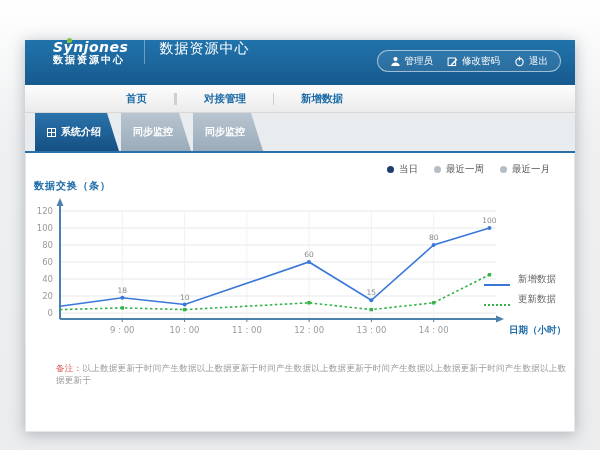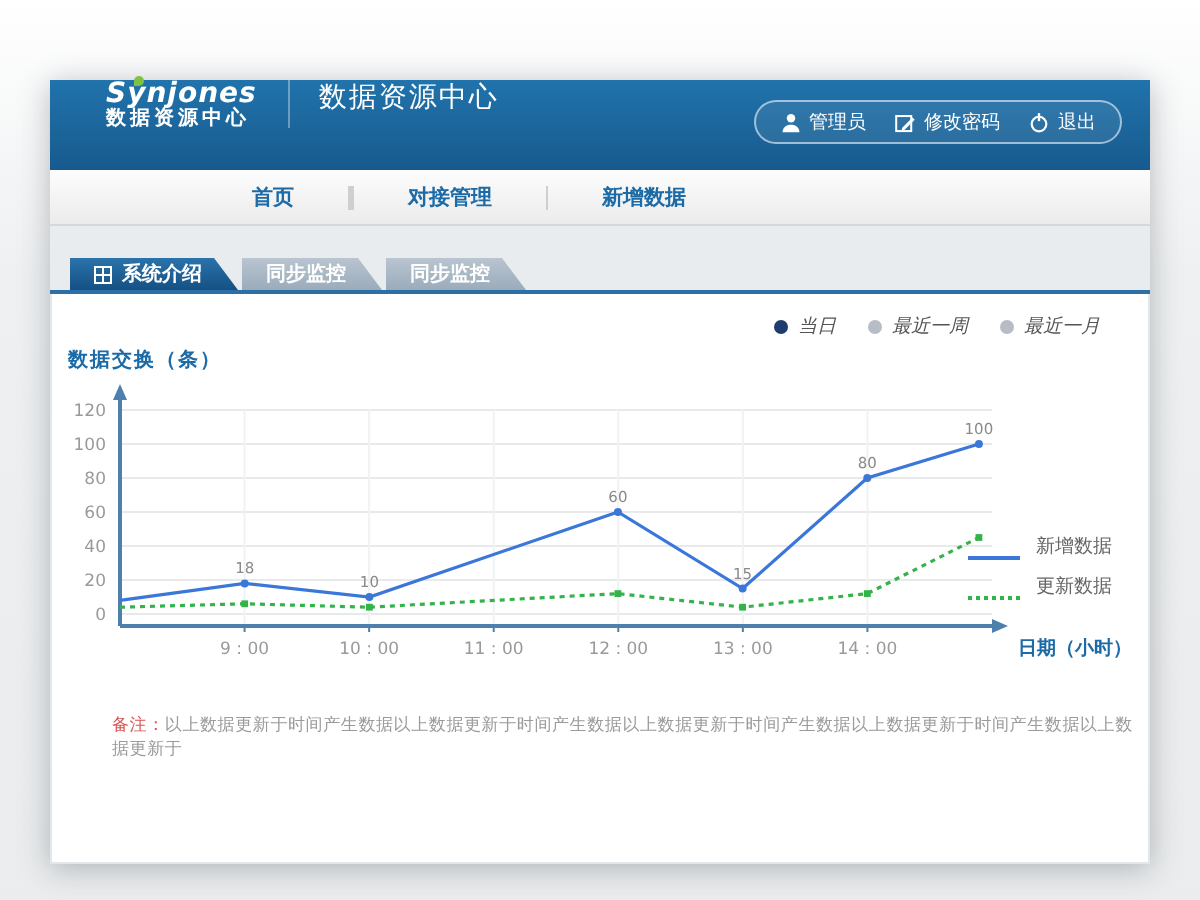--- a/index.html
+++ b/index.html
@@ -48,41 +48,41 @@
   .nav-item { font-size:10.5px; font-weight:bold; color:#1c6ba7; padding:0 27px; cursor:pointer; white-space:nowrap; }
   .nav-sep { width:1px; height:12px; background:#cfcfcf; }
 
   
   .tab-strip {
     flex:0 0 34px; background:#e8ecef;
     display:flex; align-items:flex-end; padding-left:10px;
     border-bottom:2px solid #2a70a7;
   }
   .tab {
-    height:16px; display:flex; align-items:center; gap:5px;
+    height:38px; display:flex; align-items:center; gap:5px;
     padding:0 18px 0 12px; font-size:10px; font-weight:bold; color:#fff;
     clip-path:polygon(0 0, calc(100% - 12px) 0, 100% 100%, 0 100%);
     background:linear-gradient(#b9c5d0,#9aabba);
     margin-right:2px; cursor:pointer; white-space:nowrap;
   }
   .tab.active { background:linear-gradient(#2a73ab,#155083); }
   .grid-icon {
     width:9px; height:9px; border:1px solid #fff; flex:0 0 9px;
     background-image:
       linear-gradient(to right, transparent 42%, #fff 42%, #fff 58%, transparent 58%),
       linear-gradient(to bottom, transparent 42%, #fff 42%, #fff 58%, transparent 58%);
   }
 
   
   .panel {
     flex:1 1 auto; background:#fff; position:relative;
     border-left:1px solid #e2e7eb; border-right:1px solid #e2e7eb; border-bottom:1px solid #e2e7eb;
   }
   .filters { position:absolute; top:10px; right:24px; display:flex; gap:16px; }
-  .filter { display:flex; align-items:center; gap:5px; font-size:9.5px; color:#555; cursor:pointer;font-style:italic; }
+  .filter { display:flex; align-items:center; gap:5px; font-size:9.5px; color:#555; cursor:pointer; }
   .radio-dot { width:7px; height:7px; border-radius:50%; background:#b6bdc4; }
   .filter.selected .radio-dot { background:#1e3d6e; }
 
   .y-title { margin:26px 0 2px 8px; font-size:10px; font-weight:bold; color:#1c6ba7; letter-spacing:1px; }
 
   .chart-wrap { position:relative; }
   #chart-svg { display:block; }
   .legend { position:absolute; right:18px; top:78px; display:flex; flex-direction:column; gap:7px; }
   .legend-row { display:flex; align-items:flex-end; gap:8px; font-size:9.5px; color:#666; white-space:nowrap; }
   .legend-line { width:26px; height:0; border-top:2px solid #3a77d9; }

